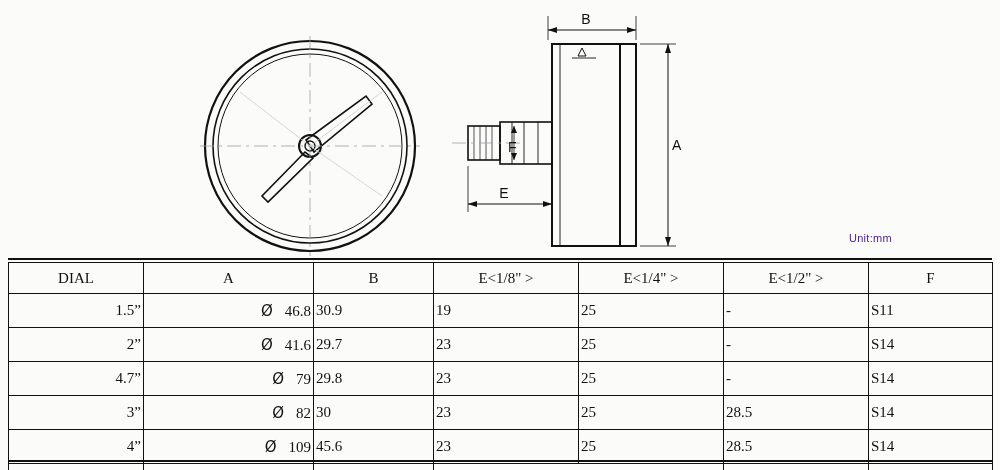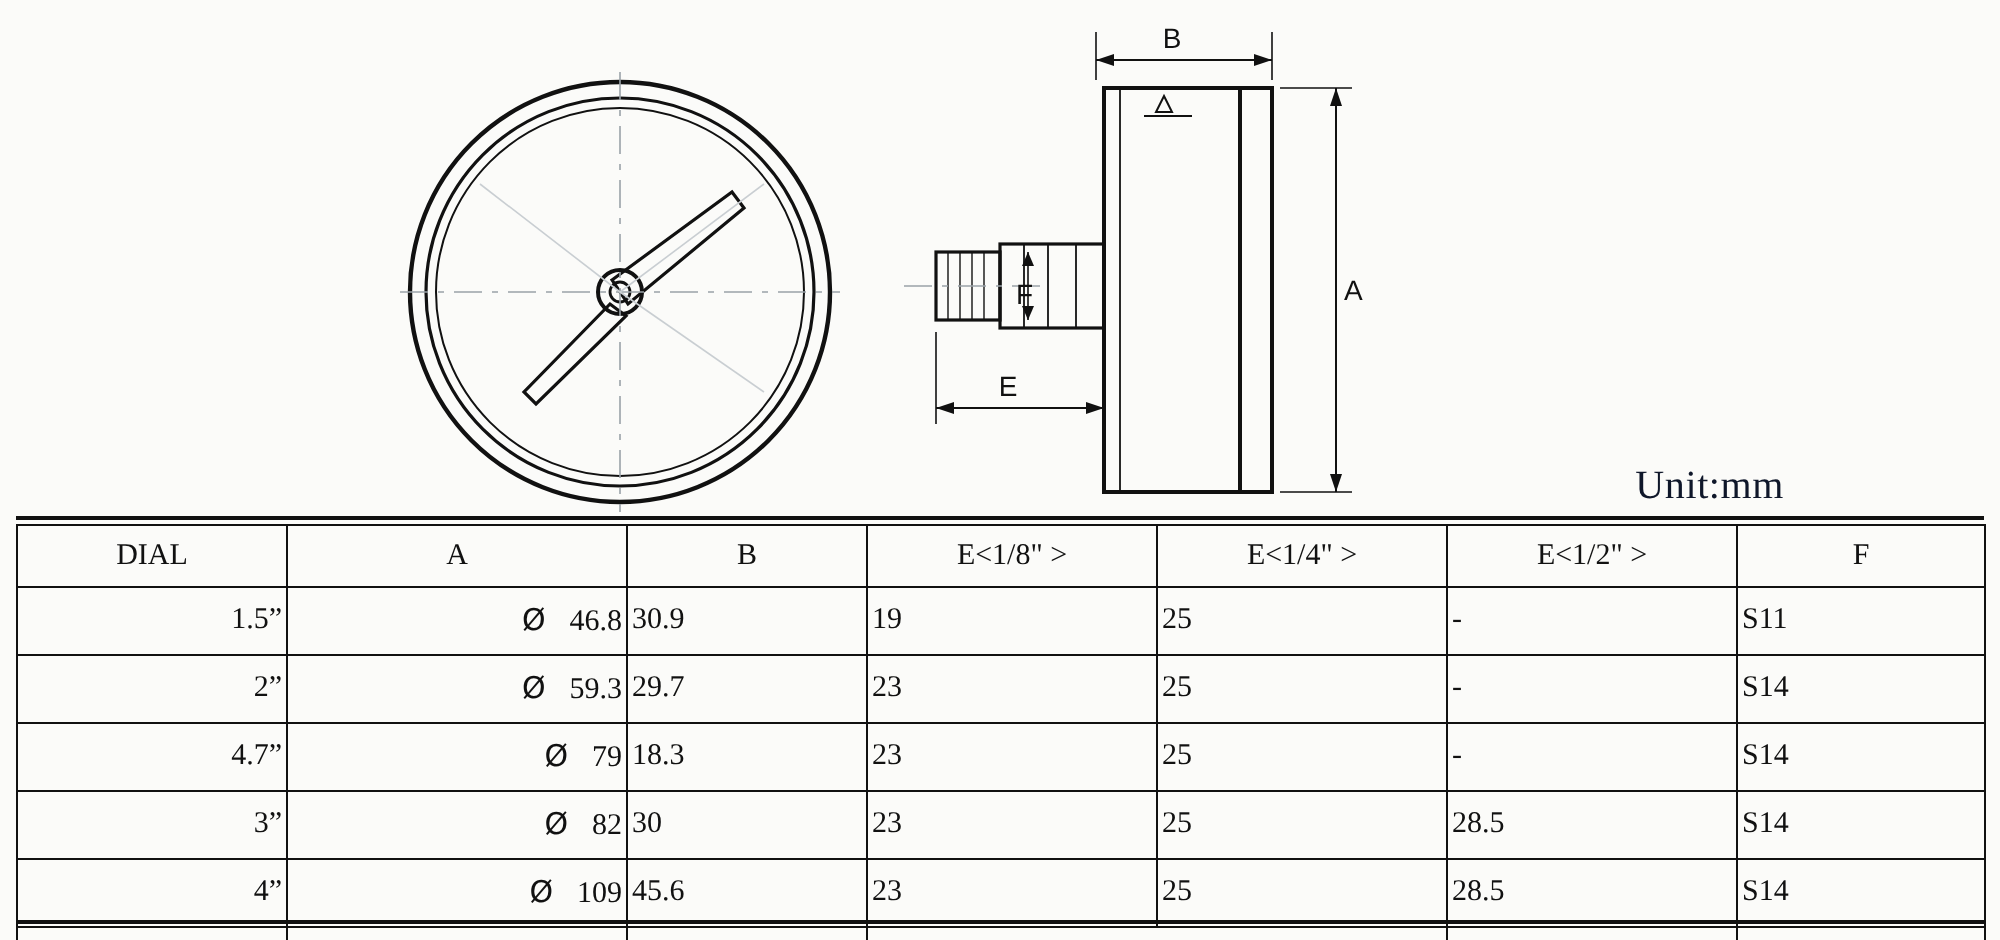--- a/index.html
+++ b/index.html
@@ -25,24 +25,24 @@
   #drawing {
     position: absolute;
     left: 0; top: 0;
     width: 1000px;
     height: 262px;
   }
   .unit-label {
     position: absolute;
     right: 108px;
     top: 232px;
-    font-size: 20px;
-    font-family: Liberation Serif, serif;
+    font-size: 11px;
+    font-family: Liberation Sans, sans-serif;
     letter-spacing: 0.3px;
-    color: #0f172a;
+    color: #4c1d95;
   }
   #spec-table {
     position: absolute;
     left: 8px;
     top: 262px;
     width: 984px;
     border-collapse: collapse;
     table-layout: fixed;
   }
   #spec-table td, #spec-table th {
@@ -212,31 +212,31 @@
         <td class="cell-dial">1.5”</td>
         <td class="cell-a"><span class="dia">Ø</span><span>46.8</span></td>
         <td>30.9</td>
         <td>19</td>
         <td>25</td>
         <td>-</td>
         <td>S11</td>
       </tr>
       <tr>
         <td class="cell-dial">2”</td>
-        <td class="cell-a"><span class="dia">Ø</span><span>59.3</span></td>
+        <td class="cell-a"><span class="dia">Ø</span><span>41.6</span></td>
         <td>29.7</td>
         <td>23</td>
         <td>25</td>
         <td>-</td>
         <td>S14</td>
       </tr>
       <tr>
         <td class="cell-dial">4.7”</td>
         <td class="cell-a"><span class="dia">Ø</span><span>79</span></td>
-        <td>18.3</td>
+        <td>29.8</td>
         <td>23</td>
         <td>25</td>
         <td>-</td>
         <td>S14</td>
       </tr>
       <tr>
         <td class="cell-dial">3”</td>
         <td class="cell-a"><span class="dia">Ø</span><span>82</span></td>
         <td>30</td>
         <td>23</td>

